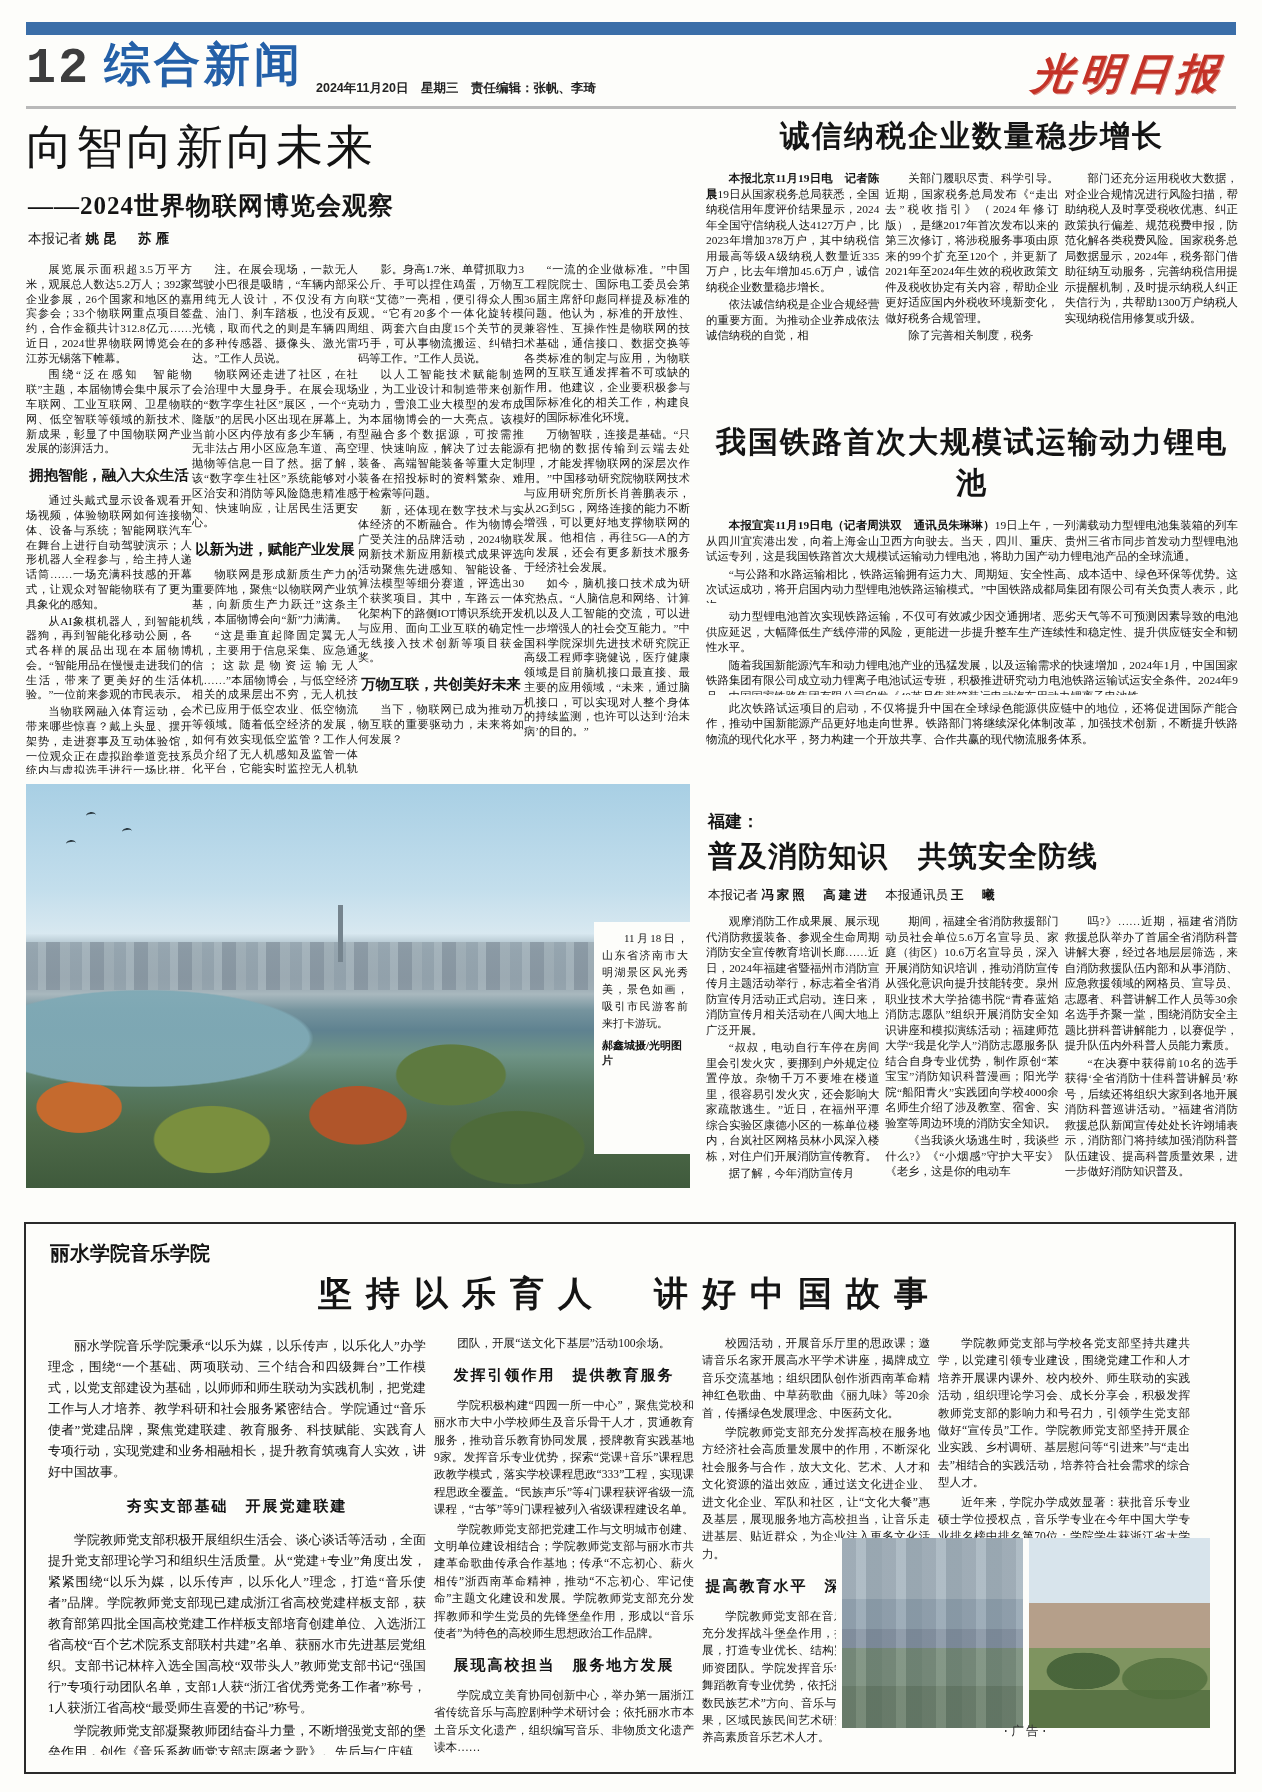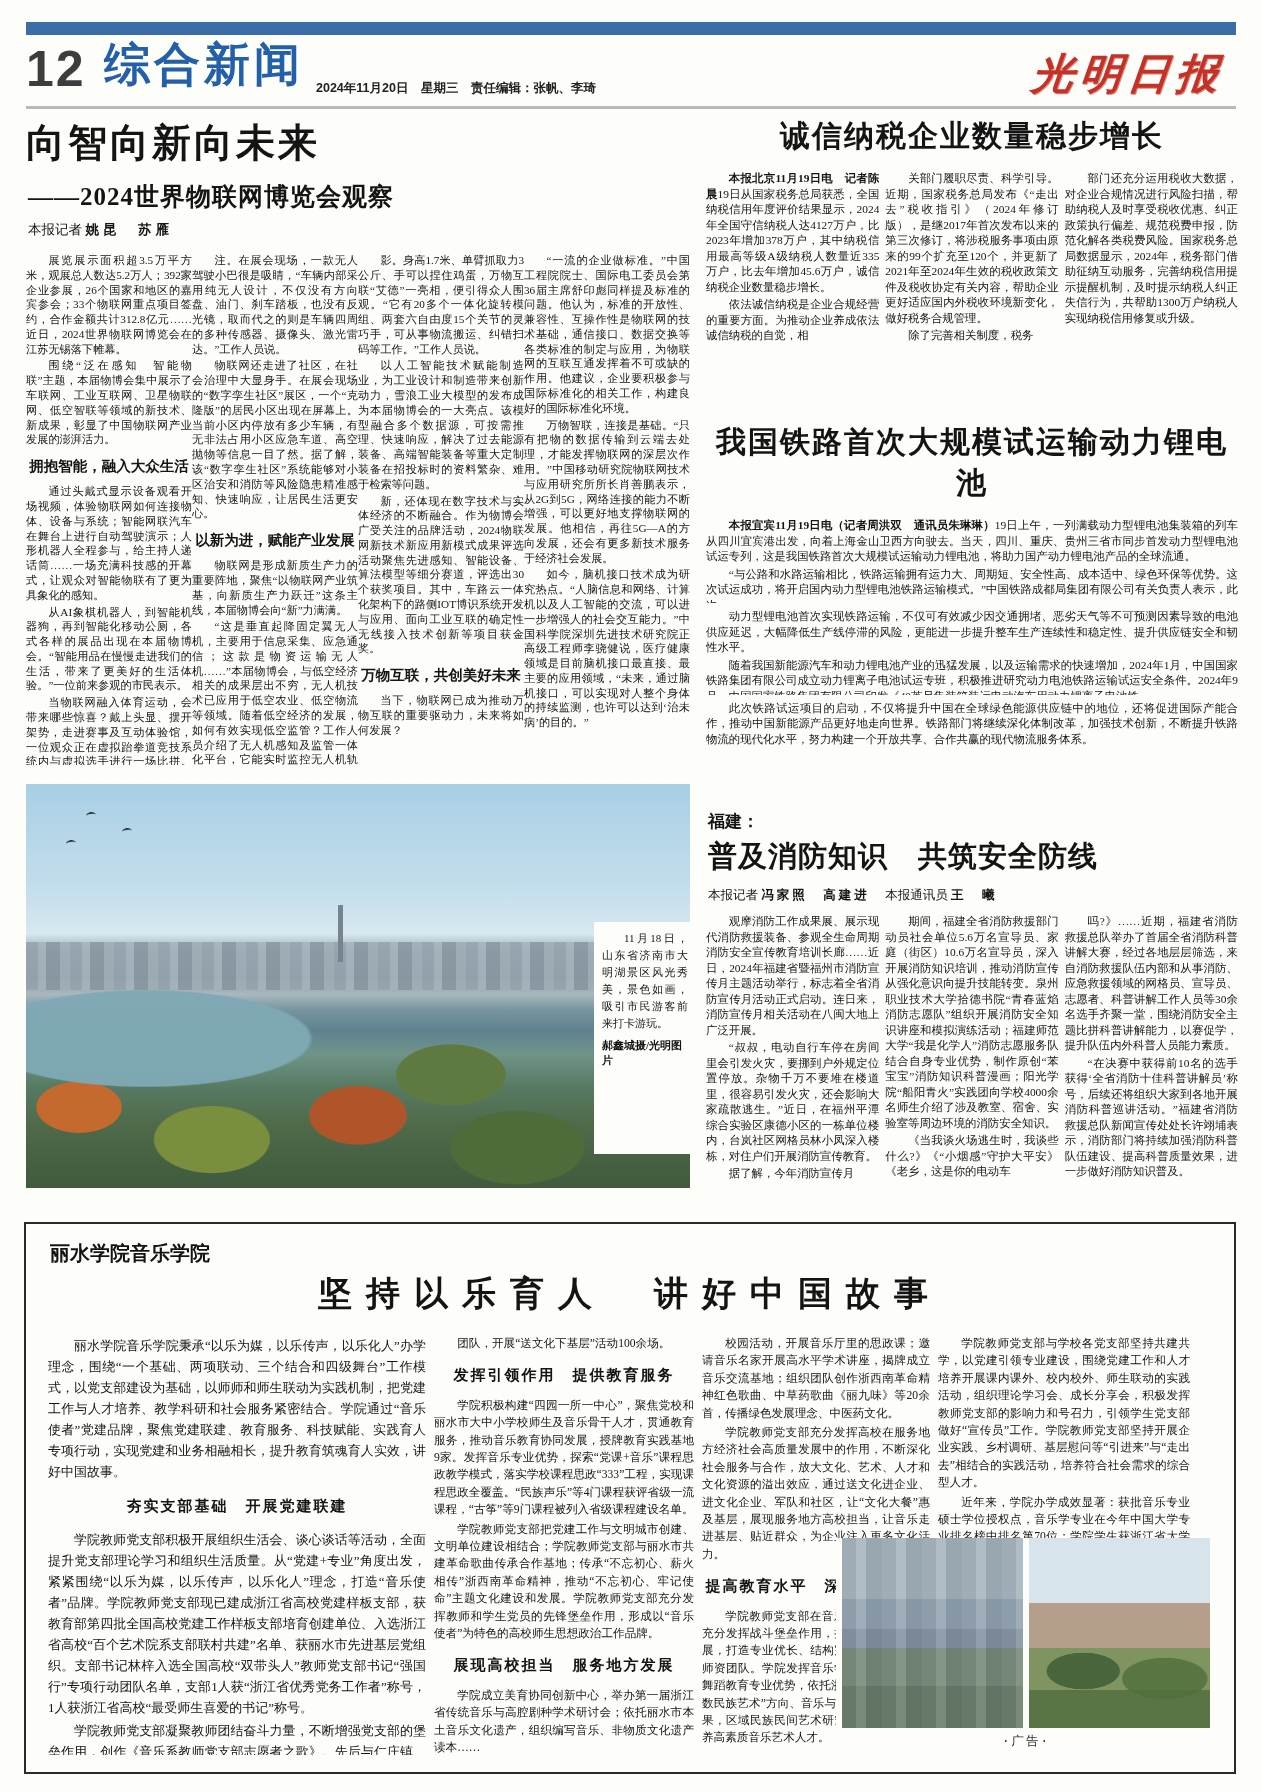--- a/index.html
+++ b/index.html
@@ -1,33 +1,33 @@
 <!DOCTYPE html>
 <html><head>
 <meta charset="utf-8">
 <style>
   html,body{margin:0;padding:0;}
   body{background:#e8e8e4;font-family:"Liberation Serif","DejaVu Serif",serif;}
   #page{position:relative;width:1262px;height:1792px;background:#fdfdfa;margin:0 auto;overflow:hidden;color:#141414;}
   .topbar{position:absolute;top:22px;left:26px;right:26px;height:13px;background:#3b6ea8;}
   
   #header{position:absolute;top:38px;left:26px;right:26px;height:68px;border-bottom:3px solid #b9b9b9;}
-  .pagenum{position:absolute;left:0;top:2px;font-family:Liberation Sans, sans-serif;font-size:50px;font-weight:bold;color:#3d3d3d;letter-spacing:2px;}
+  .pagenum{position:absolute;left:0;top:2px;font-family:Liberation Mono, monospace;font-size:50px;font-weight:bold;color:#3d3d3d;letter-spacing:2px;}
   .secname{position:absolute;left:78px;top:-4px;font-family:"Liberation Sans","DejaVu Sans",sans-serif;font-size:46px;font-weight:900;color:#2460a8;letter-spacing:4px;}
   .dateline{position:absolute;left:290px;top:42px;font-family:"Liberation Sans","DejaVu Sans",sans-serif;font-size:12.5px;font-weight:bold;color:#222;}
   .masthead{position:absolute;right:12px;top:8px;font-size:42px;font-weight:bold;font-style:italic;color:#c43227;letter-spacing:6px;transform:skewX(-6deg);text-shadow:1px 1px 0 #d98a80;}
   
   .cols{display:flex;overflow:hidden;}
   .ncol{flex:1;overflow:hidden;text-align:justify;}
   .ncol p{margin:0 0 2px 0;text-indent:2em;}
   .sub{font-family:"Liberation Sans","DejaVu Sans",sans-serif;text-align:center;font-weight:bold;text-indent:0 !important;}
   .lead{font-weight:bold;}
   
   #main-article{position:absolute;left:26px;top:116px;width:664px;}
-  .m-title{font-size:39px;font-weight:700;letter-spacing:3px;margin:0;font-family:"Liberation Serif","DejaVu Serif",serif;}
+  .m-title{font-size:47px;font-weight:400;letter-spacing:3px;margin:0;font-family:"Liberation Serif","DejaVu Serif",serif;}
   .m-subtitle{font-size:25px;font-weight:bold;margin:10px 0 6px 2px;letter-spacing:1px;}
   .m-byline{font-size:13.5px;margin:8px 0 14px 2px;}
   .m-byline b{letter-spacing:4px;}
   #main-cols{height:512px;font-size:11.2px;line-height:1.32;}
   #main-cols .sub{font-size:14.5px;margin:10px 0 8px;}
   
   #right-region{position:absolute;left:706px;top:116px;width:532px;}
   .r-title{font-size:30px;font-weight:900;text-align:center;letter-spacing:2px;margin:0 0 14px 0;}
   .r-cols{gap:6px;font-size:11.4px;line-height:1.36;}
   #tax-cols{height:226px;}
@@ -70,21 +70,21 @@
   .authors{text-align:right;font-size:11.6px;margin-top:4px;}
   #ad-photos{position:absolute;right:24px;bottom:44px;width:368px;height:190px;display:flex;gap:6px;z-index:3;background:#fdfdfa;padding-left:6px;}
   .adphoto{flex:1;}
   .campus1{background:
       repeating-linear-gradient(90deg,rgba(120,130,140,.55) 0 14px,rgba(150,160,168,.55) 14px 24px,rgba(108,120,130,.55) 24px 40px),
       linear-gradient(180deg,#cfe0ea 0 32%,#a9bfcf 32% 48%,#8b9bb0 48% 58%,#6f8d5f 58% 78%,#54713f 78% 100%);}
   .campus2{background:
       radial-gradient(60px 30px at 30% 70%, rgba(60,90,50,.8) 0 60%, transparent 62%),
       radial-gradient(70px 34px at 75% 74%, rgba(80,110,60,.8) 0 60%, transparent 62%),
       linear-gradient(180deg,#d8e4ec 0 34%,#b59f8a 34% 58%,#7f9460 58% 80%,#5a7445 80% 100%);}
-  .ad-label{position:absolute;right:24px;bottom:22px;width:368px;text-align:center;font-size:12.5px;color:#333;z-index:3;letter-spacing:2px;font-family:Liberation Mono, monospace;}
+  .ad-label{position:absolute;right:24px;bottom:32px;width:368px;text-align:center;font-size:12.5px;color:#333;z-index:3;letter-spacing:2px;font-family:Liberation Mono, monospace;}
 </style>
 </head>
 <body>
 
 <div id="page">
   <div class="topbar"></div>
 
   <div id="header">
     <div class="pagenum">12</div>
     <div class="secname">综合新闻</div>

